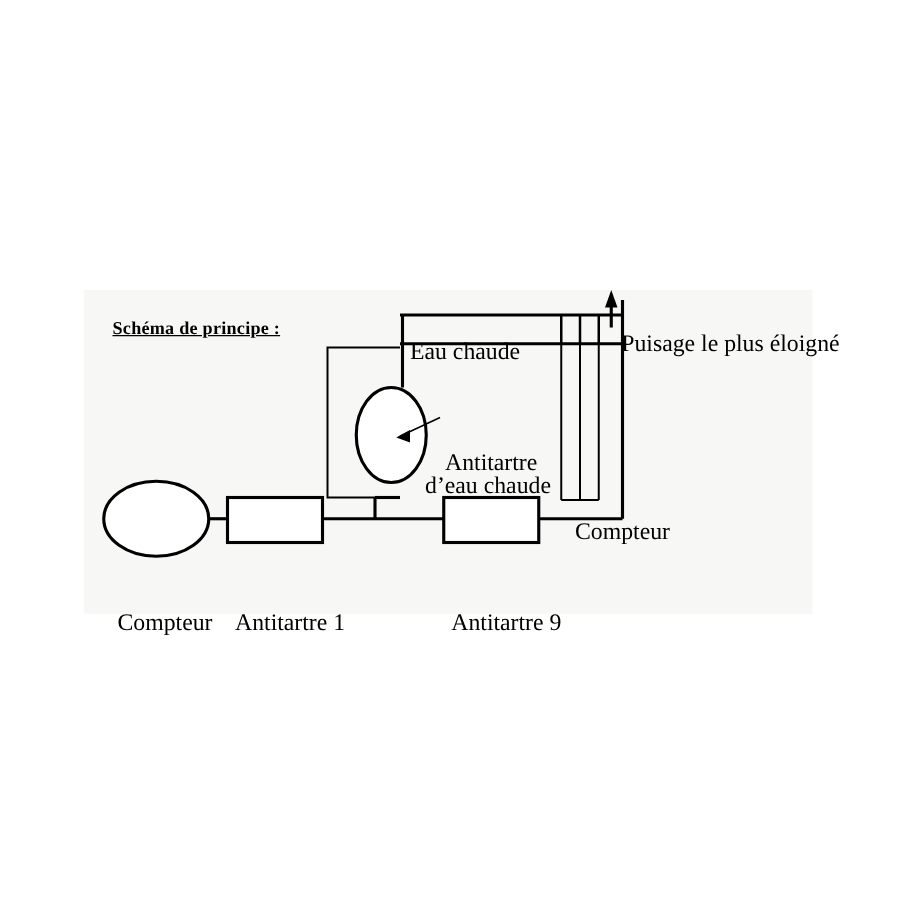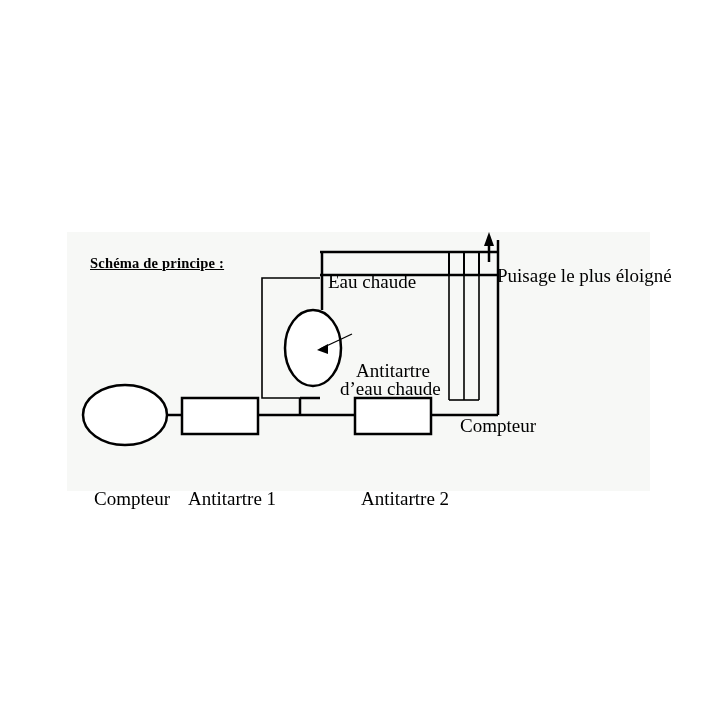--- a/index.html
+++ b/index.html
@@ -114,15 +114,15 @@
 
   <div class="lbl lbl-normal" style="left:356px; top:329px;">Antitartre</div>
   <div class="lbl lbl-normal" style="left:340px; top:347px;">d’eau chaude</div>
 
   <div class="lbl lbl-normal" style="left:460px; top:384px;">Compteur</div>
 
   <div class="lbl lbl-normal" style="left:94px; top:457px;">Compteur</div>
 
   <div class="lbl lbl-normal" style="left:188px; top:457px;font-family:Liberation Serif, serif;">Antitartre 1</div>
 
-  <div class="lbl lbl-normal" style="left:361px; top:457px;">Antitartre 2</div>
+  <div class="lbl lbl-normal" style="left:361px; top:457px;">Antitartre 9</div>
 
 </div>
 
 </body></html>

